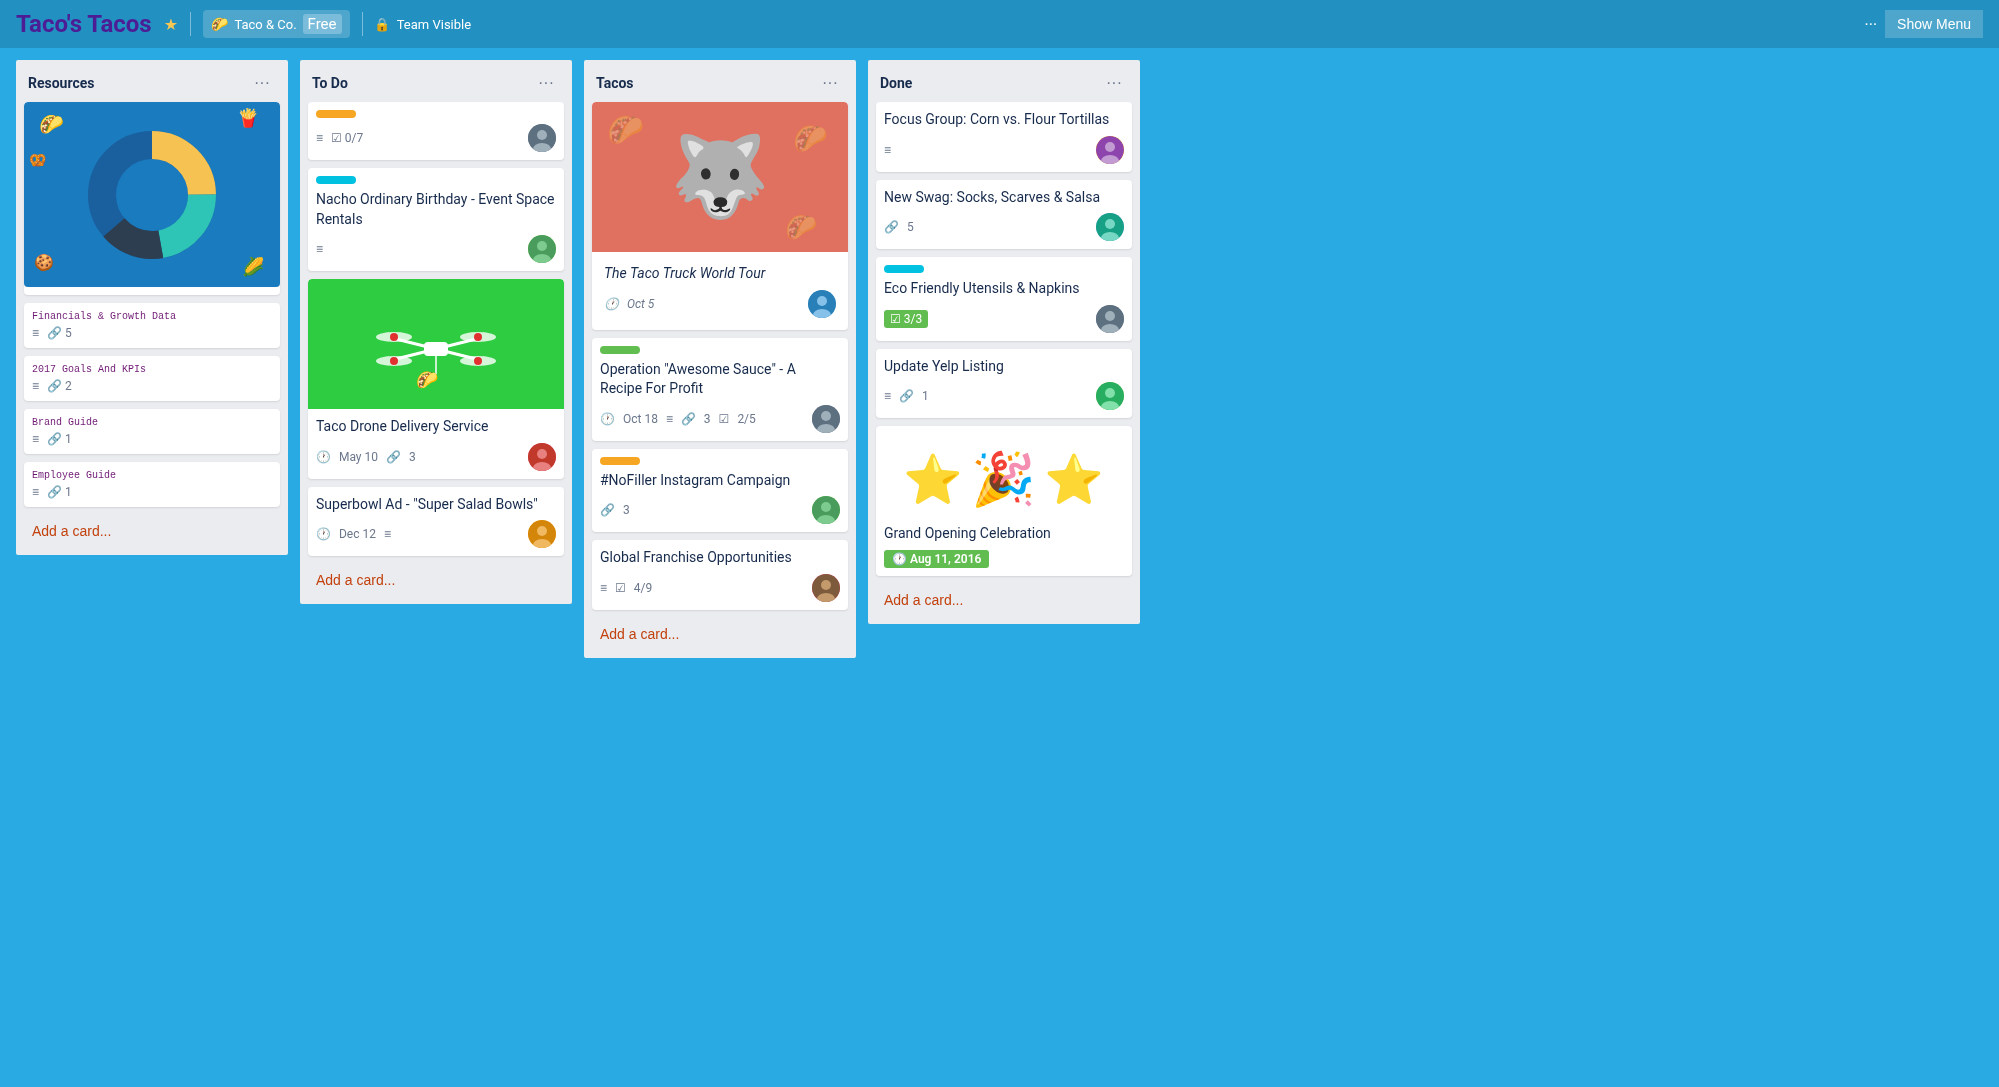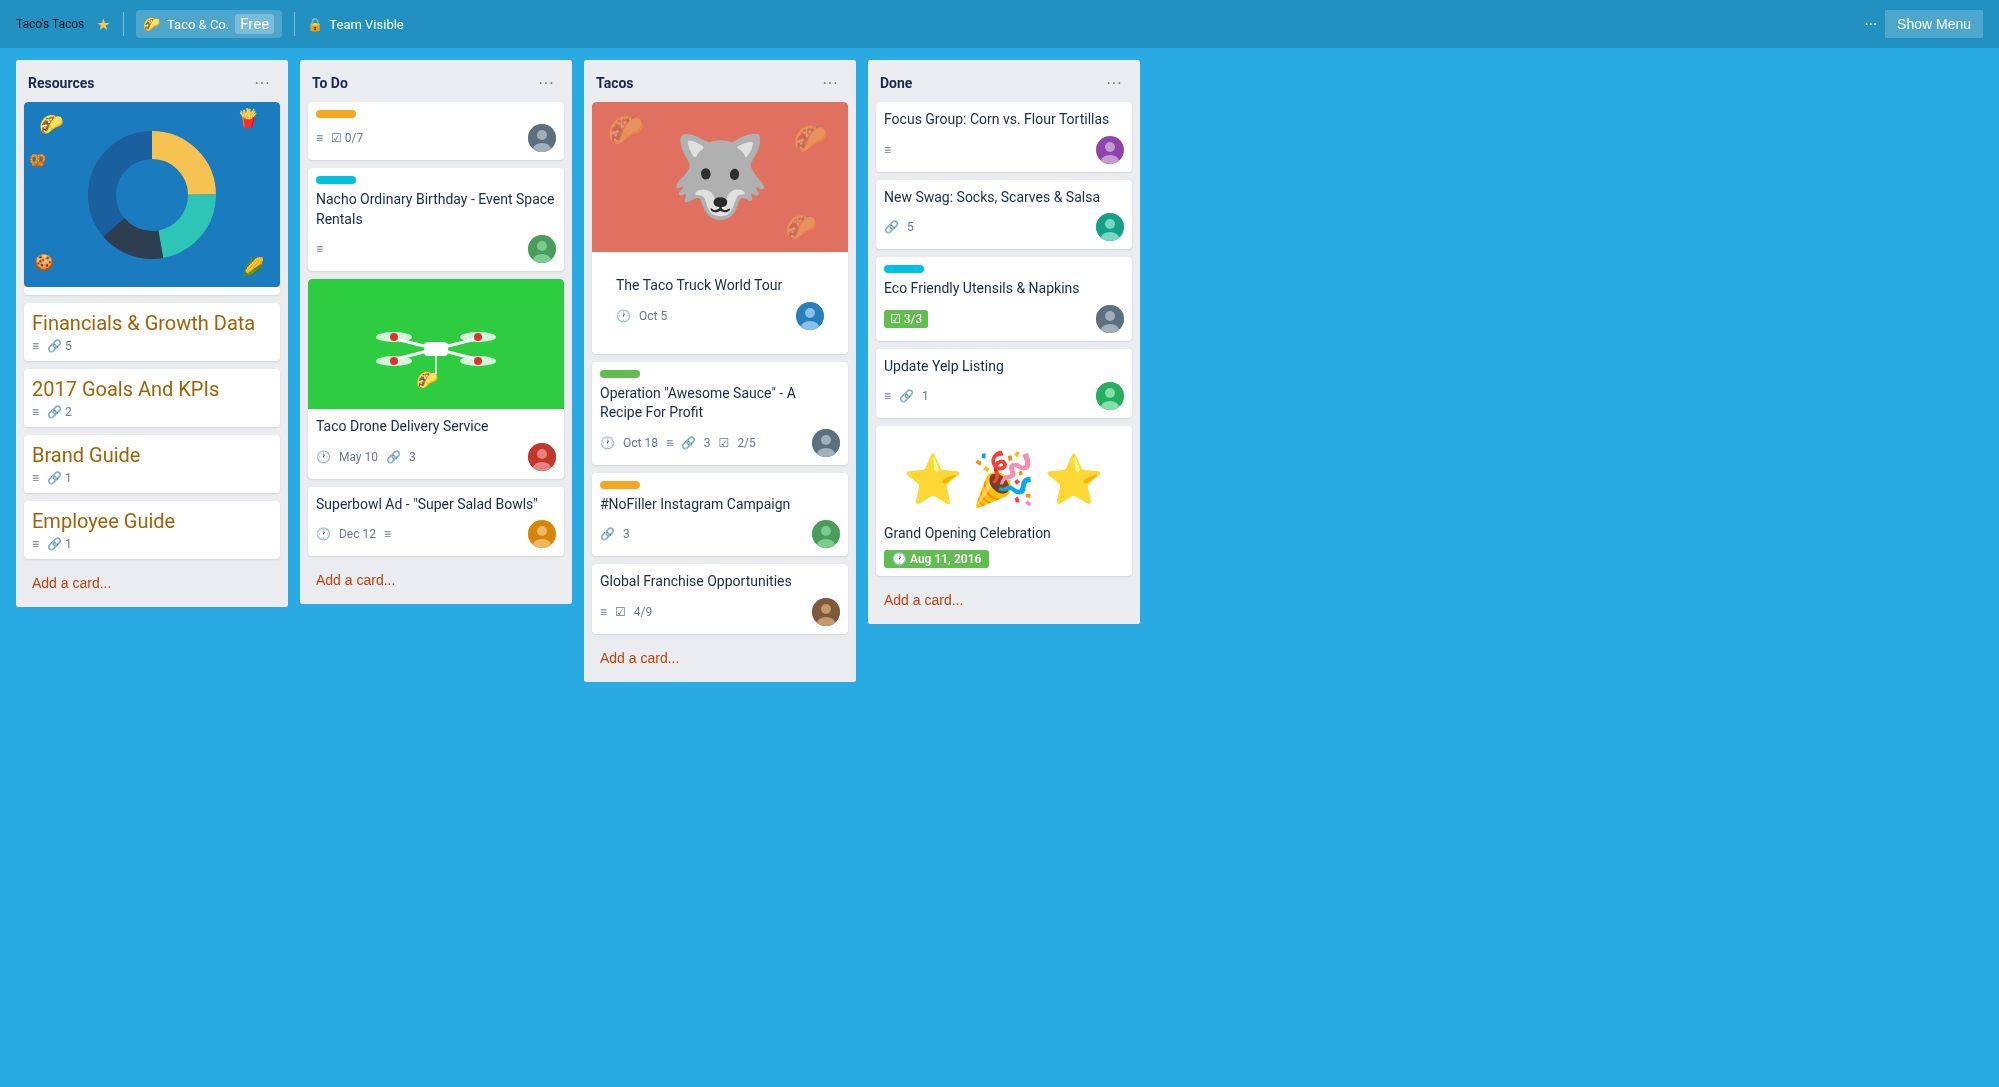--- a/index.html
+++ b/index.html
@@ -13,23 +13,23 @@
     .header {
       display: flex;
       align-items: center;
       padding: 0 16px;
       height: 48px;
       background: rgba(0,0,0,0.15);
       color: #fff;
       gap: 12px;
     }
     .header-title {
-      font-size: 12px;
-      font-weight: 400;
-      color: #0f172a;
+      font-size: 24px;
+      font-weight: 700;
+      color: #4c1d95;
     }
     .header-star { font-size: 16px; color: #f6c753; cursor: pointer; }
     .header-divider { width: 1px; height: 24px; background: rgba(255,255,255,0.4); }
     .header-workspace {
       display: flex; align-items: center; gap: 6px;
       background: rgba(255,255,255,0.2);
       border-radius: 4px;
       padding: 4px 8px;
       font-size: 13px; color: #fff; cursor: pointer;
     }
@@ -191,23 +191,24 @@
       background: #1a7bbf;
       border-radius: 4px;
       margin-bottom: 8px;
       display: flex;
       align-items: center;
       justify-content: center;
       position: relative;
       overflow: hidden;
     }
     .resource-title {
-      font-size: 20px;
-      color: #a16207;
+      font-size: 10px;
+      color: #701a75;
       margin-bottom: 4px;
+      font-family: Liberation Mono, monospace;
     }
     
     .donut-svg { width: 140px; height: 140px; }
   </style>
 </head>
 <body>
 
 <header class="header">
   <span class="header-title">Taco's Tacos</span>
   <span class="header-star">★</span>
@@ -433,21 +434,21 @@
     <div class="card" style="padding:0;overflow:hidden;">
 
       <div style="width:100%;height:150px;background:#e07060;display:flex;align-items:center;justify-content:center;border-radius:4px 4px 0 0;position:relative;">
 
         <div style="font-size:80px;line-height:1;">🐺</div>
 
         <div style="position:absolute;opacity:0.3;top:10px;left:15px;font-size:30px;">🌮</div>
         <div style="position:absolute;opacity:0.3;top:20px;right:20px;font-size:28px;">🌮</div>
         <div style="position:absolute;bottom:10px;right:30px;font-size:26px;opacity:0.3;">🌮</div>
       </div>
-      <div style="padding:24px;">
+      <div style="padding:12px;font-style:italic;">
         <div class="card-title">The Taco Truck World Tour</div>
         <div class="card-footer">
           <div class="card-meta">
             <span class="card-meta-item">🕐</span>
             <span class="card-meta-item">Oct 5</span>
           </div>
           <div class="card-avatar av5">
             <svg width="28" height="28" viewBox="0 0 28 28">
               <circle cx="14" cy="14" r="14" fill="#2980b9"></circle>
               <circle cx="14" cy="11" r="5" fill="#85c1e9"></circle>

